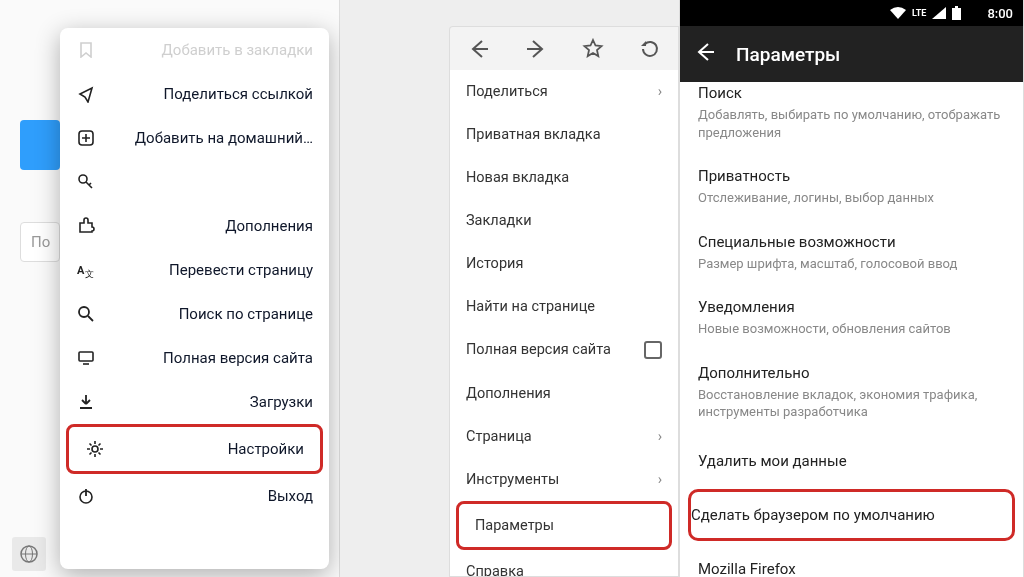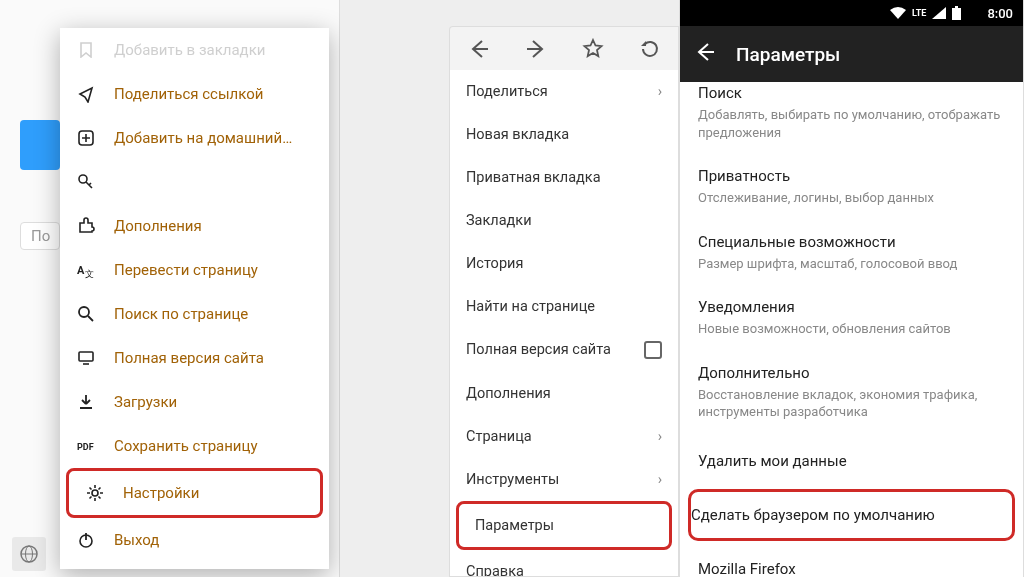--- a/index.html
+++ b/index.html
@@ -50,21 +50,21 @@
   .p1-bluebox {
     position: absolute;
     left: 20px; top: 120px;
     width: 40px; height: 50px;
     background: #2f9efc;
     border-radius: 4px;
   }
   .p1-searchhint {
     position: absolute;
     left: 20px; top: 222px;
-    width: 40px; height: 28px;
+    width: 40px; height: 40px;
     background: #fff;
     border: 1px solid #ddd;
     border-radius: 4px;
     display: flex;
     align-items: center;
     padding-left: 10px;
     color: #999;
     font-size: 15px;
   }
   .p1-globe {
@@ -80,31 +80,32 @@
   }
 
   
   .menu1 {
     position: absolute;
     top: 28px;
     left: 60px;
     right: 10px;
     bottom: 8px;
     background: #fff;
-    border-radius: 0;
+    border-radius: 8px;
     box-shadow: 0 6px 24px rgba(0,0,0,0.3);
     overflow: hidden;
+    text-align: right;
   }
   .menu1 .mitem, .menu1 .mitem-ghost {
     display: flex;
     align-items: center;
     gap: 18px;
     padding: 12px 16px;
     font-size: 15px;
-    color: #a16207;
+    color: #0f172a;
     border-radius: 8px;
   }
   .menu1 .mitem-ghost { color: #cfcfcf; }
   .menu1 .mitem .icon,
   .menu1 .mitem-ghost .icon {
     width: 20px;
     height: 20px;
     flex: 0 0 20px;
     display: flex;
     align-items: center;
@@ -300,28 +301,20 @@
     <span class="label">Полная версия сайта</span>
         </div>
         <div class="mitem">
     <span class="icon">
             <svg width="18" height="18" viewBox="0 0 18 18">
               <path fill="none" stroke="#222" stroke-width="1.8" d="M9 2v9m0 0l-4-4m4 4l4-4M3 15h12"></path>
             </svg>
           </span>
     <span class="label">Загрузки</span>
         </div>
-        <div class="mitem">
-    <span class="icon">
-            <svg width="18" height="18" viewBox="0 0 18 18">
-              <text x="0" y="13" font-size="9" font-weight="700" fill="#222">PDF</text>
-            </svg>
-          </span>
-    <span class="label">Сохранить страницу</span>
-        </div>
         <div class="mitem highlight-red">
     <span class="icon">
             <svg width="18" height="18" viewBox="0 0 18 18">
               <circle cx="9" cy="9" r="3" fill="none" stroke="#222" stroke-width="1.6"></circle>
               <path fill="none" stroke="#222" stroke-width="1.6" d="M9 1v3M9 14v3M1 9h3M14 9h3M3.5 3.5l2 2M12.5 12.5l2 2M14.5 3.5l-2 2M5.5 12.5l-2 2"></path>
             </svg>
           </span>
     <span class="label">Настройки</span>
         </div>
         <div class="mitem">
@@ -376,24 +369,24 @@
         </svg>
     </div>
   </div>
   <div class="menu2">
     <div id="menu2-items">
         <div class="mitem">
           <span>Поделиться</span>
           <span class="chev">›</span>
         </div>
         <div class="mitem">
+          <span>Приватная вкладка</span>
+        </div>
+        <div class="mitem">
           <span>Новая вкладка</span>
-        </div>
-        <div class="mitem">
-          <span>Приватная вкладка</span>
         </div>
         <div class="mitem">
           <span>Закладки</span>
         </div>
         <div class="mitem">
           <span>История</span>
         </div>
         <div class="mitem">
           <span>Найти на странице</span>
         </div>

